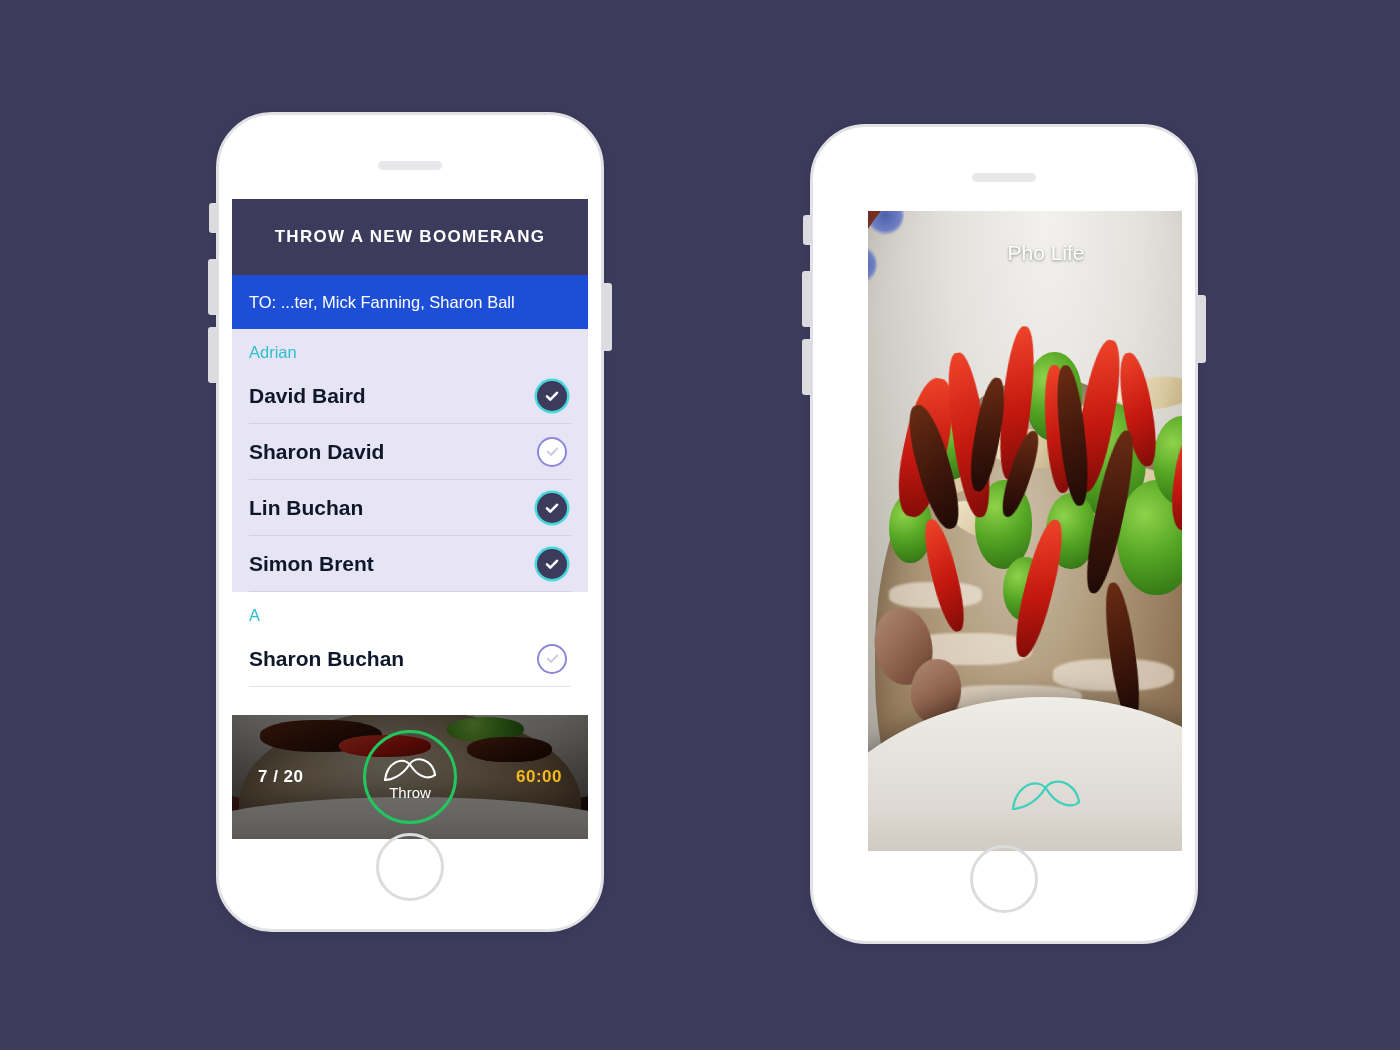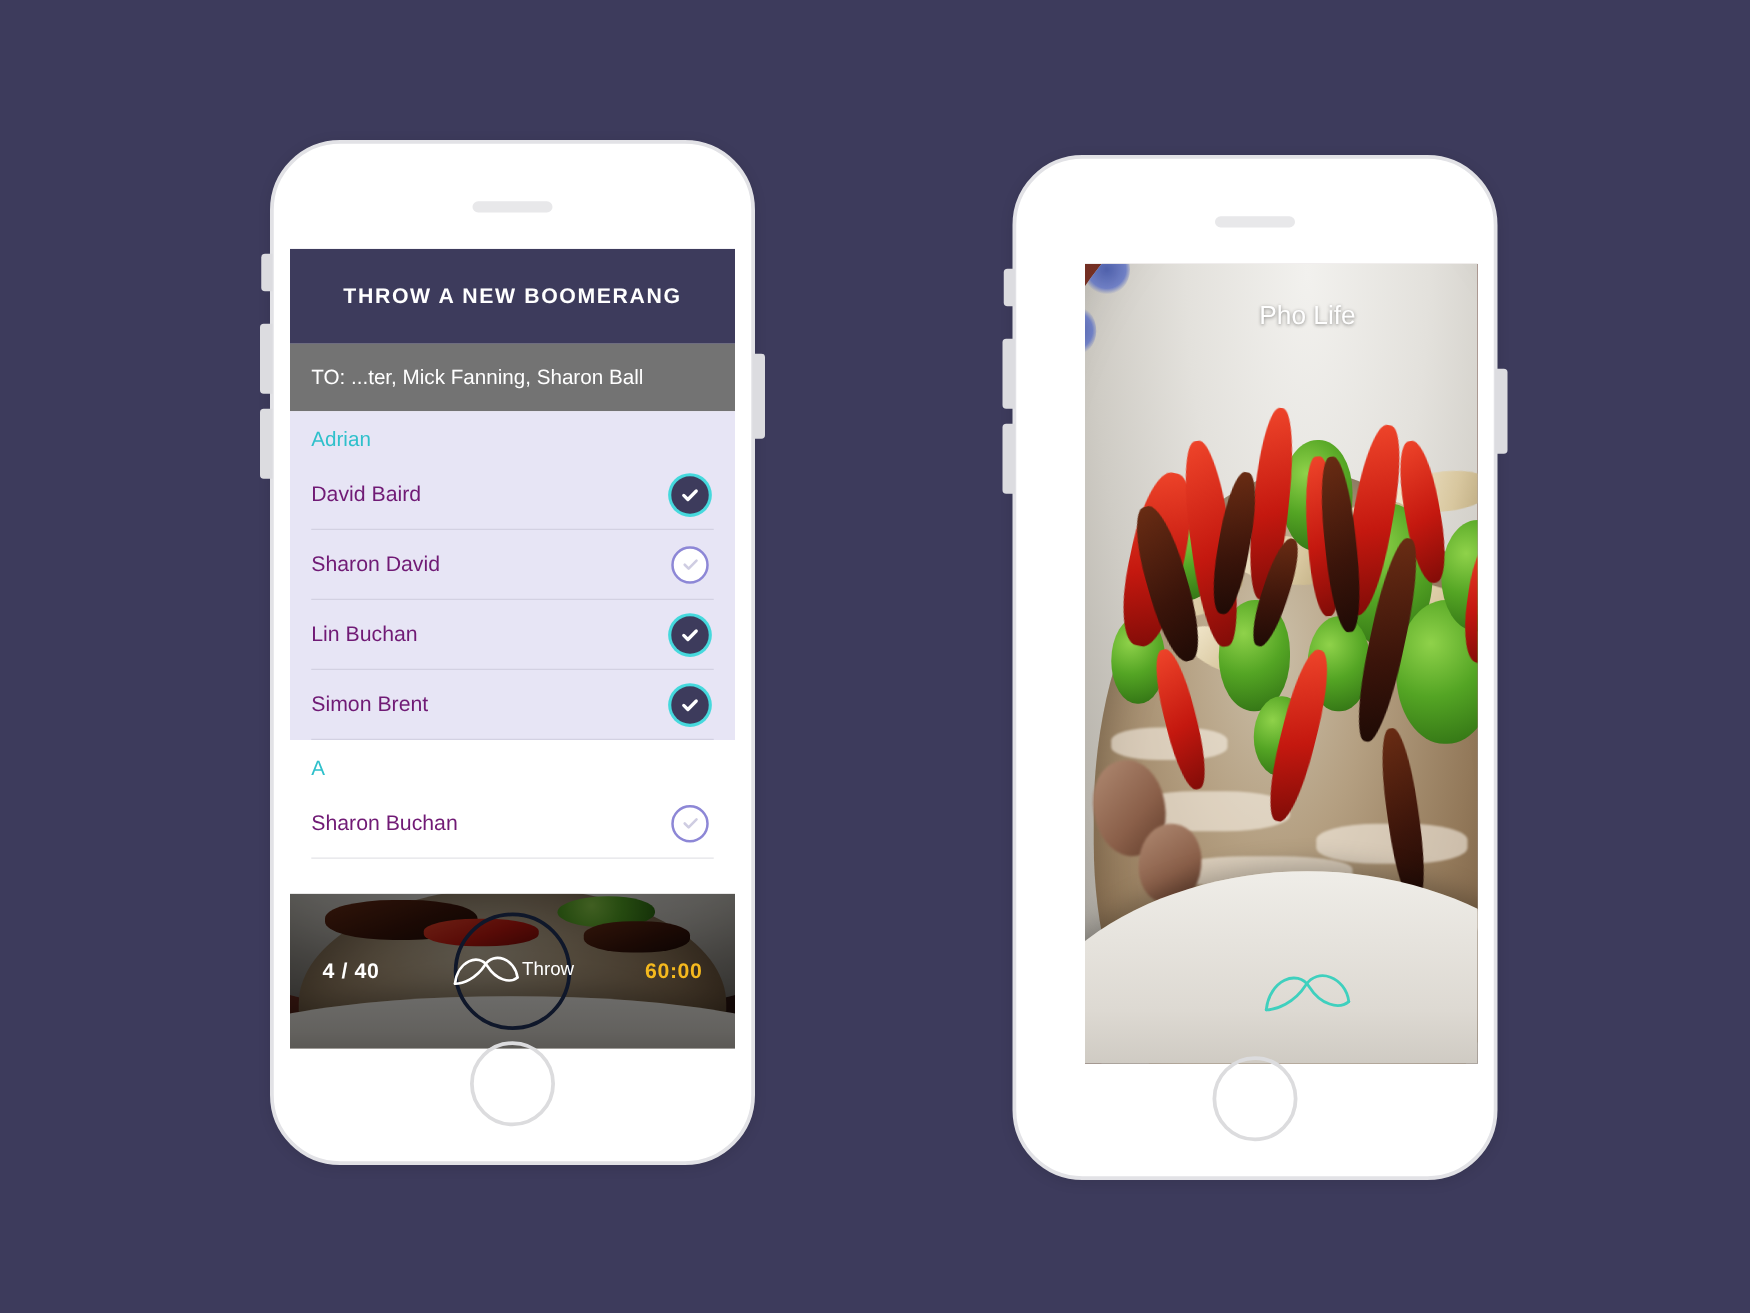--- a/index.html
+++ b/index.html
@@ -90,21 +90,21 @@
   }
   .app-bar-title {
     color: #ffffff;
     font-size: 17px;
     font-weight: bold;
     letter-spacing: 1.3px;
   }
 
   .to-bar {
     height: 54px;
-    background: #737373;
+    background: #1d4ed8;
     display: flex;
     align-items: center;
     padding: 0 17px;
   }
   .to-bar-text {
     color: #ffffff;
     font-size: 16.5px;
     white-space: nowrap;
     overflow: hidden;
   }
@@ -125,22 +125,23 @@
     justify-content: space-between;
     height: 56px;
     margin: 0 17px;
     padding-right: 4px;
     border-bottom: 1px solid #d3d1e2;
   }
   .section-alpha .contact-row { border-bottom-color: #e4e4e8; }
   .contact-row:last-child { }
 
   .contact-name {
-    font-size: 17px;
-    color: #701a75;
+    font-size: 21px;
+    color: #0f172a;
+    font-weight: bold;
   }
 
   
   .check {
     width: 30px;
     height: 30px;
     border-radius: 50%;
     display: flex;
     align-items: center;
     justify-content: center;
@@ -191,23 +192,23 @@
     letter-spacing: 0.5px;
   }
   .throw-button {
     position: absolute;
     left: 50%;
     top: 50%;
     transform: translate(-50%,-50%);
     width: 94px;
     height: 94px;
     border-radius: 50%;
-    border: 3px solid #0f172a;
+    border: 3px solid #22c55e;
     display: flex;
-    flex-direction: row;
+    flex-direction: column;
     align-items: center;
     justify-content: center;
     gap: 1px;
   }
   .throw-button .label {
     color: #ffffff;
     font-size: 15px;
     margin-top: -4px;
   }
 
@@ -411,21 +412,21 @@
           <div class="table"></div>
           <div class="rim" style="top:-46%;"></div>
           <div class="broth" style="top:-4%;height:150%;"></div>
           <div class="hoisin" style="left:8%;  top:4%;  width:34%; height:26%;"></div>
           <div class="sriracha" style="left:30%; top:16%; width:26%; height:18%;"></div>
           <div class="herb" style="left:60%; top:2%;  width:22%; height:20%;"></div>
           <div class="hoisin" style="left:66%; top:18%; width:24%; height:20%;"></div>
           <div class="frontrim" style="bottom:-40%;height:74%;"></div>
         </div>
         <div class="throw-inner">
-          <span class="throw-count">4 / 40</span>
+          <span class="throw-count">7 / 20</span>
           <span class="throw-timer">60:00</span>
         </div>
         <div class="throw-button">
           <span>
             <svg width="56" height="30" viewBox="0 0 56 30" aria-hidden="true">
               <path d="M3 27 C5 9, 22 2, 29 13 C36 24, 47 27, 53 22" fill="none" stroke="#ffffff" stroke-width="2.1" stroke-linecap="round"></path>
               <path d="M53 22 C51 7, 34 1, 27 12 C20 23, 9 27, 3 27" fill="none" stroke="#ffffff" stroke-width="2.1" stroke-linecap="round"></path>
             </svg>
           </span>
           <span class="label">Throw</span>

